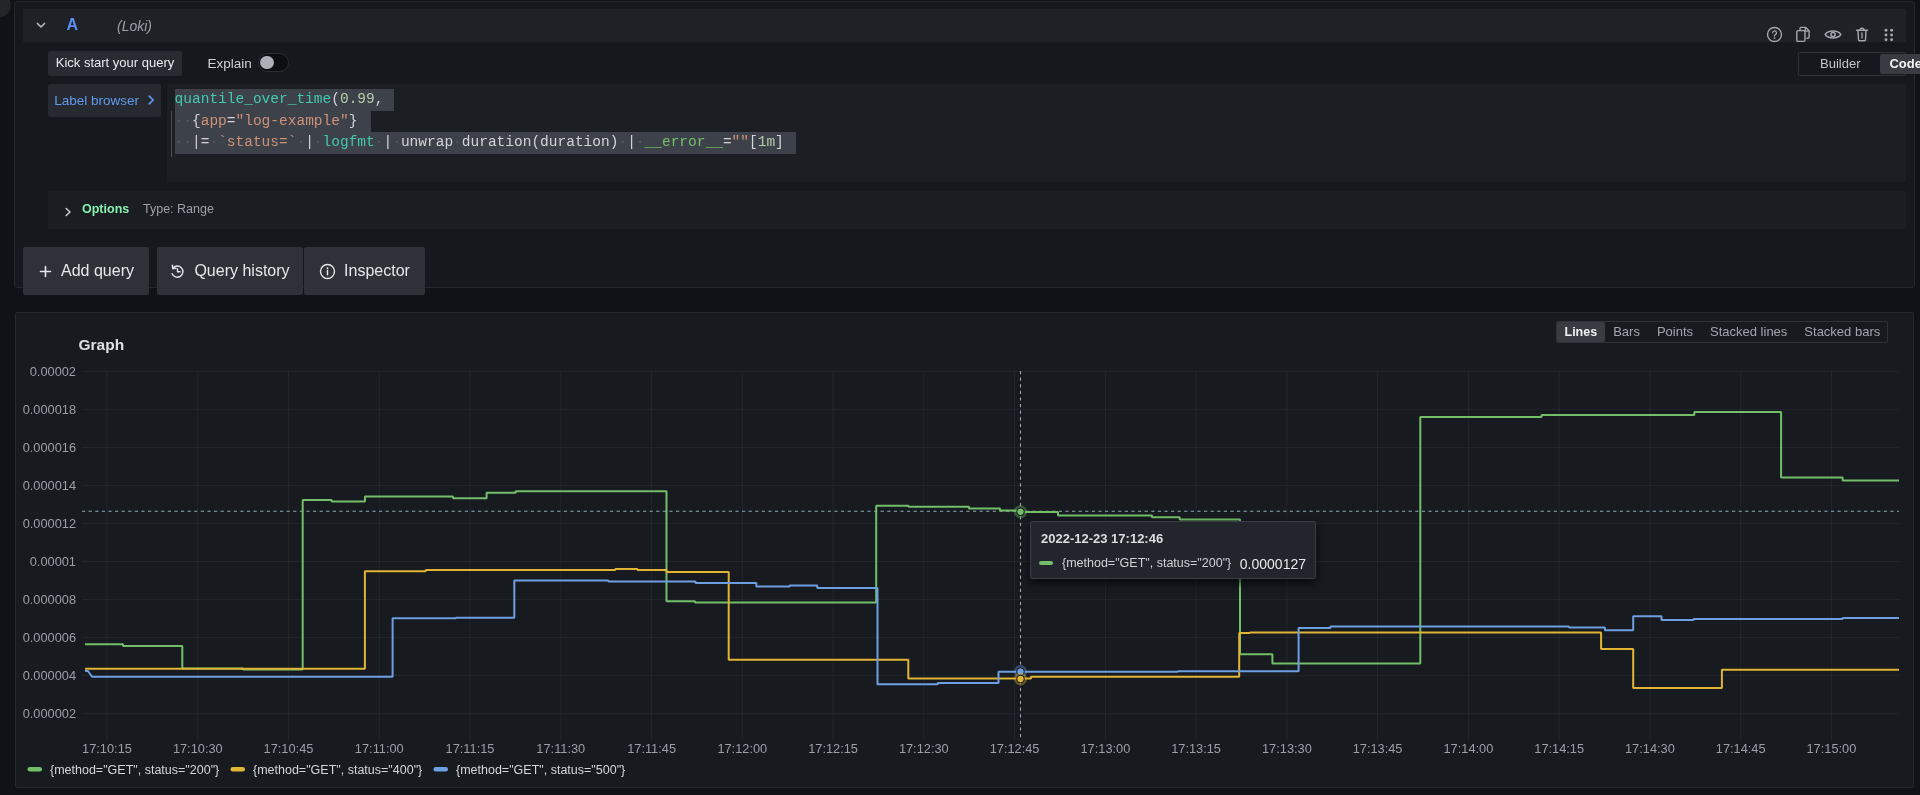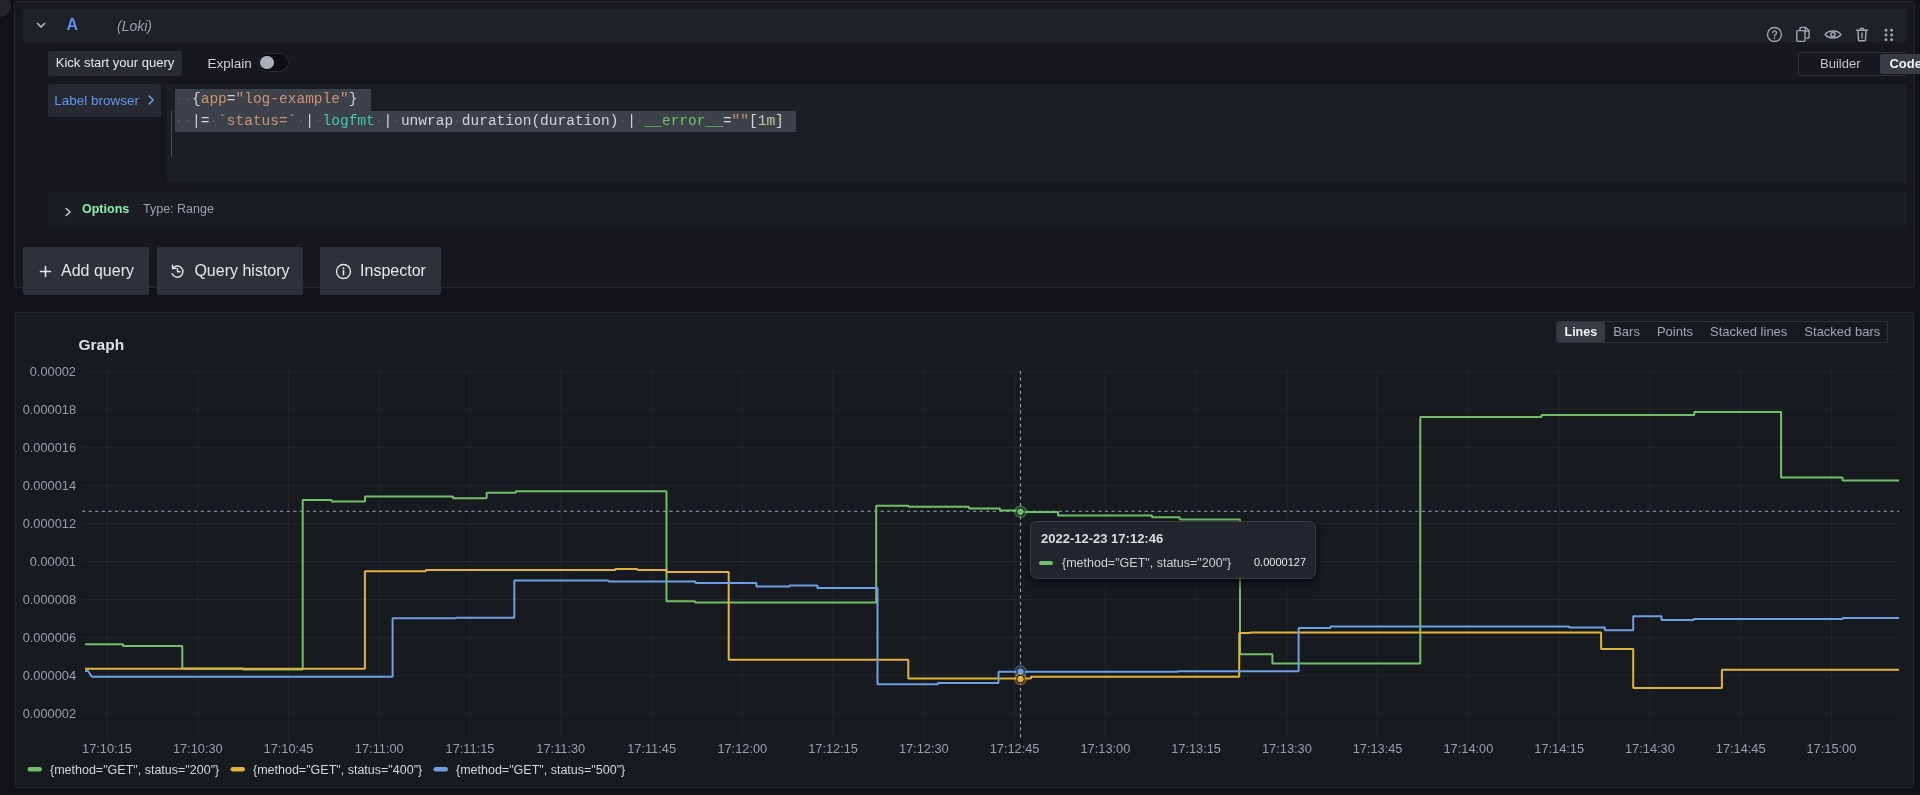--- a/index.html
+++ b/index.html
@@ -40,25 +40,25 @@
 .btn { position:absolute; top:247px; height:48px; background:#2e3137; border-radius:2px; color:#e6e7ea;
   font-size:16px; font-weight:500; display:flex; align-items:center; justify-content:center; gap:8px; }
 #panel { left:15px; top:311.5px; width:1898.5px; height:476.5px; background:#171a1f;
   border:1px solid #25282e; border-radius:2px; }
 #ptitle { left:31.5px; top:336px; font-size:15.5px; font-weight:700; color:#dfe0e3;margin-left:47px; }
 #vizgroup { left:1556px; top:321.4px; width:332px; height:22px; border:1px solid #2f3237; border-radius:2px;
   display:flex; align-items:center; font-size:13px; color:#a2a5ad; }
 #vizgroup .v { padding:0 8.5px; line-height:20px; font-weight:400; white-space:nowrap; }
 #vizgroup .sel { background:#383b42; border-radius:2px; margin:1px 0; color:#f0f1f3; font-weight:700; font-size:12.5px; padding:0 7.5px; }
 #tooltip { left:1030px; top:521px; width:286px; height:58px; background:#22252b;
-  border:1px solid #3a3d44; border-radius:7px; box-shadow:0 4px 8px rgba(1,4,9,0.75); }
+  border:1px solid #3a3d44; border-radius:2px; box-shadow:0 4px 8px rgba(1,4,9,0.75); }
 #tooltip .tt { position:absolute; left:10px; top:9px; font-size:13px; font-weight:700; color:#dcdde0; }
 #tooltip .mk { position:absolute; left:8px; top:38.5px; width:14px; height:4.5px; border-radius:2px; background:#73BF69; }
 #tooltip .lb { position:absolute; left:31px; top:33.5px; font-size:12.5px; color:#d0d2d6; }
-#tooltip .vl { position:absolute; right:9px; top:33.5px; font-size:11px; color:#e9eaec;text-align:right; }
+#tooltip .vl { position:absolute; right:9px; top:33.5px; font-size:14px; color:#e9eaec;text-align:right; }
 </style></head>
 <body>
 <div class="abs" id="corner"></div>
 <div class="abs" id="qsec"></div>
 <div class="abs" id="qhead">
   <span class="abs" style="left:11px;top:9px"><svg width="14" height="14" viewBox="0 0 14 14" style="">
         <path d="M3.5 5.5 L7 9 L10.5 5.5" fill="none" stroke="#b2b5bb" stroke-width="1.7" stroke-linecap="round" stroke-linejoin="round"></path>
       </svg></span>
   <span class="refid">A</span>
   <span class="dsname">(Loki)</span>
@@ -97,20 +97,21 @@
     <span class="knob"></span>
   </div>
 <div class="abs" id="bcgroup">
     <span class="b">Builder</span>
     <span class="c">Code</span>
   </div>
 <div class="abs" id="lbrowser">Label browser <span style="position:relative;top:1px;left:2px"><svg width="12" height="12" viewBox="0 0 12 12" style="">
         <path d="M4.2 2.2 L8.2 6 L4.2 9.8" fill="none" stroke="#629af0" stroke-width="1.7" stroke-linecap="round" stroke-linejoin="round"></path>
       </svg></span></div>
 <div class="abs" id="editor">
+<div class="cl"><span class="sel" style="width:219.4px"></span><span class="ct"><span class="tl">quantile_over_time</span><span class="pn">(</span><span class="nm">0.99</span><span class="pn">,</span></span></div>
 <div class="cl"><span class="sel" style="width:196.2px"></span><span class="ct"><span class="ws">·</span><span class="ws">·</span><span class="pn">{</span><span class="st">app</span><span class="pn">=</span><span class="st">"log-example"</span><span class="pn">}</span></span></div>
 <div class="cl"><span class="sel" style="width:621.7px"></span><span class="ct"><span class="ws">·</span><span class="ws">·</span><span class="pn">|=</span><span class="ws">·</span><span class="st">`status=`</span><span class="ws">·</span><span class="pn">|</span><span class="ws">·</span><span class="tl">logfmt</span><span class="ws">·</span><span class="pn">|</span><span class="ws">·</span><span class="pn">unwrap</span><span class="ws">·</span><span class="pn">duration(duration)</span><span class="ws">·</span><span class="pn">|</span><span class="ws">·</span><span class="gr">__error__</span><span class="pn">=</span><span class="st">""</span><span class="pn">[</span><span class="nm">1m</span><span class="pn">]</span></span></div>
 </div>
 <div class="abs" id="iguide"></div>
 <div class="abs" id="optbar">
   <span class="abs" style="left:14px;top:13px"><svg width="12" height="12" viewBox="0 0 12 12" style="">
         <path d="M4.2 2.5 L8 6 L4.2 9.5" fill="none" stroke="#c6c8cd" stroke-width="1.6" stroke-linecap="round" stroke-linejoin="round"></path>
       </svg></span>
   <span class="t1">Options</span>
     <span class="t2">Type: Range</span>
@@ -122,21 +123,21 @@
     <span>Add query</span>
   </div>
 <div class="btn" style="left:156.5px;width:146px">
     <svg width="17" height="17" viewBox="0 0 17 17" style="">
       <path d="M3.1 10.7 a5.6 5.6 0 1 0 .6-5.3" fill="none" stroke="#e6e7ea" stroke-width="1.4" stroke-linecap="round"></path>
       <path d="M3.4 2.3 l.3 3.3 3.3-.4" fill="none" stroke="#e6e7ea" stroke-width="1.4" stroke-linecap="round" stroke-linejoin="round"></path>
       <path d="M8.5 5.7 v3 h2.6" fill="none" stroke="#e6e7ea" stroke-width="1.4" stroke-linecap="round" stroke-linejoin="round"></path>
     </svg>
     <span>Query history</span>
   </div>
-<div class="btn" style="left:320px;width:121px">
+<div class="btn" style="left:304px;width:121px">
     <svg width="17" height="17" viewBox="0 0 17 17" style="">
       <circle cx="8.5" cy="8.5" r="7" fill="none" stroke="#e6e7ea" stroke-width="1.4"></circle>
       <circle cx="8.5" cy="5.3" r="0.95" fill="#e6e7ea"></circle>
       <path d="M8.5 7.6 v4.2" stroke="#e6e7ea" stroke-width="1.5" stroke-linecap="round"></path>
     </svg>
     <span>Inspector</span>
   </div>
 <div class="abs" id="panel"></div>
 <div class="abs" id="ptitle">Graph</div>
 <div class="abs" id="vizgroup">

